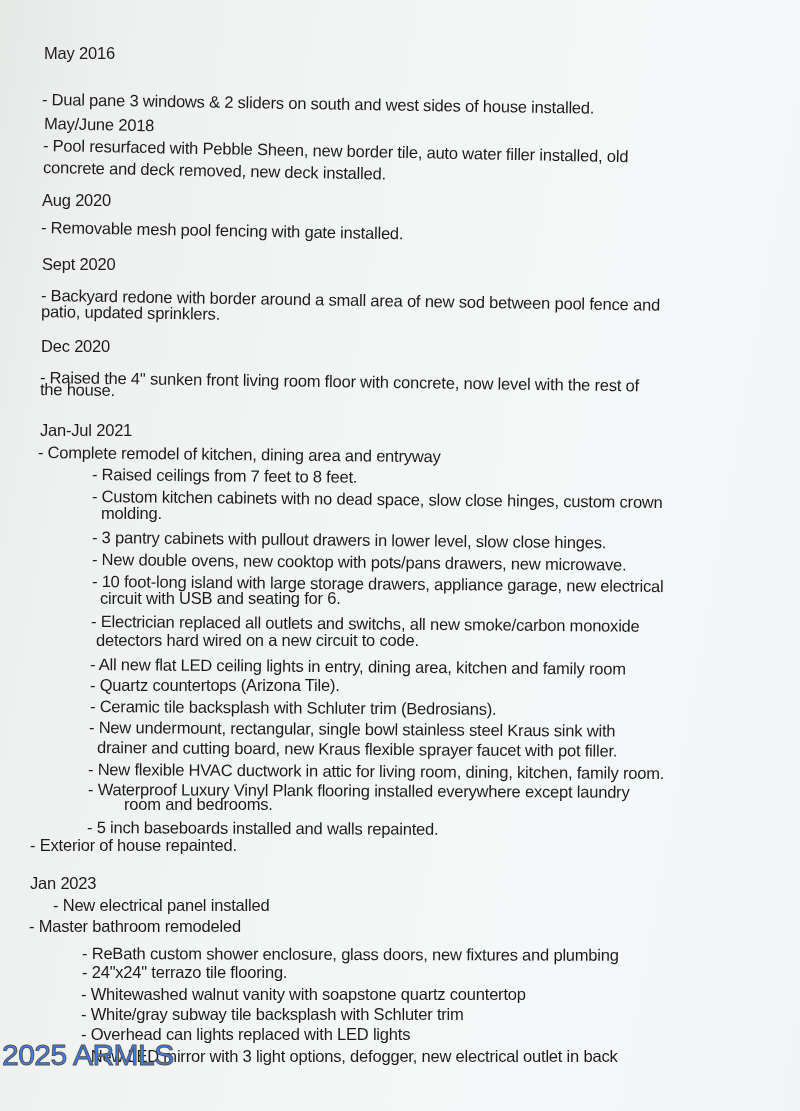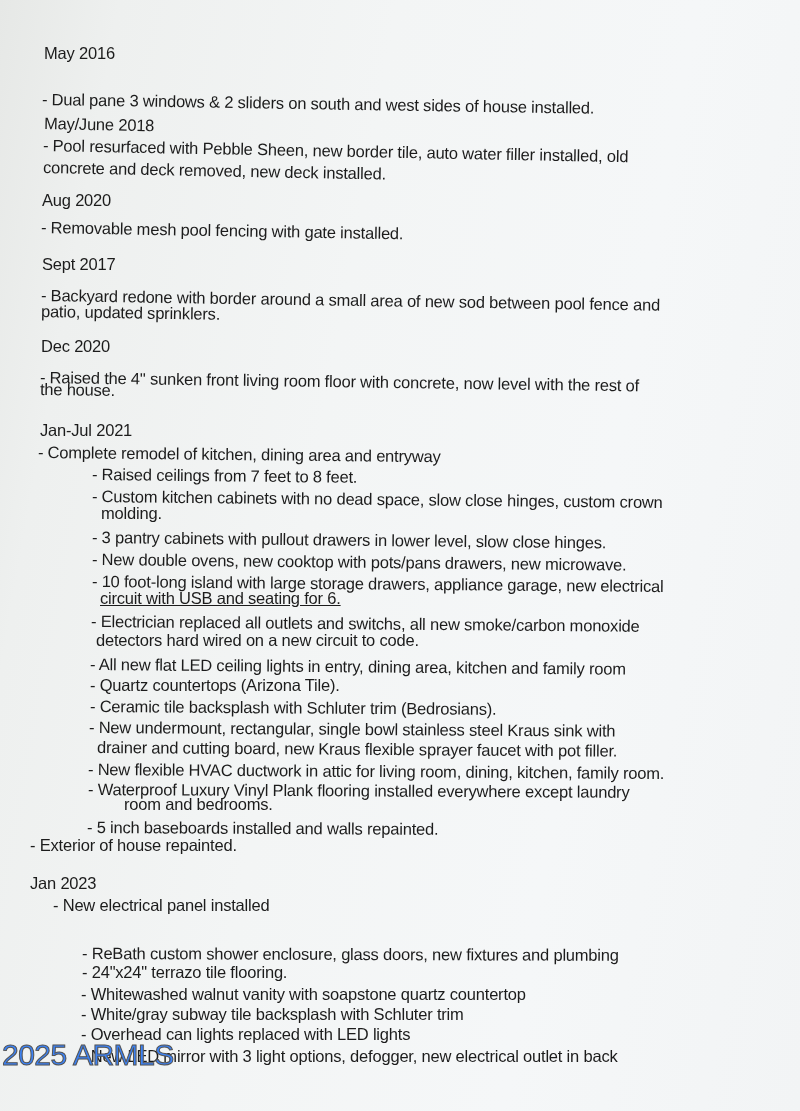--- a/index.html
+++ b/index.html
@@ -54,52 +54,53 @@
   <div class="line heading" style="left:44px;top:44px;">May 2016</div>
   <div class="line" style="left:42px;top:90px;transform:rotate(0.9deg);">- Dual pane 3 windows &amp; 2 sliders on south and west sides of house installed.</div>
 
   <div class="line heading" style="left:44px;top:114px;transform:rotate(1.2deg);">May/June 2018</div>
   <div class="line" style="left:43px;top:136px;transform:rotate(1.1deg);">- Pool resurfaced with Pebble Sheen, new border tile, auto water filler installed, old</div>
   <div class="line" style="left:43px;top:158px;transform:rotate(1.1deg);">concrete and deck removed, new deck installed.</div>
 
   <div class="line heading" style="left:42px;top:191px;">Aug 2020</div>
   <div class="line" style="left:41px;top:218px;transform:rotate(1.0deg);">- Removable mesh pool fencing with gate installed.</div>
 
-  <div class="line heading" style="left:42px;top:255px;">Sept 2017</div>
+  <div class="line heading" style="left:42px;top:255px;">Sept 2020</div>
   <div class="line" style="left:41px;top:286px;transform:rotate(0.9deg);">- Backyard redone with border around a small area of new sod between pool fence and</div>
   <div class="line" style="left:41px;top:302px;transform:rotate(0.9deg);">patio, updated sprinklers.</div>
 
   <div class="line heading" style="left:41px;top:337px;">Dec 2020</div>
   <div class="line" style="left:40px;top:368px;transform:rotate(0.8deg);">- Raised the 4" sunken front living room floor with concrete, now level with the rest of</div>
   <div class="line" style="left:40px;top:380px;transform:rotate(0.8deg);">the house.</div>
 
   <div class="line heading" style="left:40px;top:421px;">Jan-Jul 2021</div>
   <div class="line" style="left:38px;top:443px;transform:rotate(0.6deg);">- Complete remodel of kitchen, dining area and entryway</div>
   <div class="line" style="left:92px;top:465px;transform:rotate(0.6deg);">- Raised ceilings from 7 feet to 8 feet.</div>
   <div class="line" style="left:92px;top:487px;transform:rotate(0.6deg);">- Custom kitchen cabinets with no dead space, slow close hinges, custom crown</div>
   <div class="line" style="left:101px;top:504px;">molding.</div>
   <div class="line" style="left:92px;top:528px;transform:rotate(0.6deg);">- 3 pantry cabinets with pullout drawers in lower level, slow close hinges.</div>
   <div class="line" style="left:92px;top:550px;transform:rotate(0.6deg);">- New double ovens, new cooktop with pots/pans drawers, new microwave.</div>
   <div class="line" style="left:92px;top:572px;transform:rotate(0.5deg);">- 10 foot-long island with large storage drawers, appliance garage, new electrical</div>
-  <div class="line" style="left:100px;top:589px;text-decoration:underline;">circuit with USB and seating for 6.</div>
+  <div class="line" style="left:100px;top:589px;">circuit with USB and seating for 6.</div>
   <div class="line" style="left:91px;top:612px;transform:rotate(0.5deg);">- Electrician replaced all outlets and switchs, all new smoke/carbon monoxide</div>
   <div class="line" style="left:96px;top:631px;">detectors hard wired on a new circuit to code.</div>
   <div class="line" style="left:90px;top:655px;transform:rotate(0.5deg);">- All new flat LED ceiling lights in entry, dining area, kitchen and family room</div>
   <div class="line" style="left:90px;top:676px;">- Quartz countertops (Arizona Tile).</div>
   <div class="line" style="left:90px;top:697px;transform:rotate(0.4deg);">- Ceramic tile backsplash with Schluter trim (Bedrosians).</div>
   <div class="line" style="left:89px;top:718px;transform:rotate(0.4deg);">- New undermount, rectangular, single bowl stainless steel Kraus sink with</div>
   <div class="line" style="left:97px;top:738px;transform:rotate(0.4deg);">drainer and cutting board, new Kraus flexible sprayer faucet with pot filler.</div>
   <div class="line" style="left:88px;top:760px;transform:rotate(0.4deg);">- New flexible HVAC ductwork in attic for living room, dining, kitchen, family room.</div>
   <div class="line" style="left:88px;top:780px;transform:rotate(0.3deg);">- Waterproof Luxury Vinyl Plank flooring installed everywhere except laundry</div>
   <div class="line" style="left:100px;top:795px;margin-left:24px;">room and bedrooms.</div>
   <div class="line" style="left:87px;top:818px;transform:rotate(0.3deg);">- 5 inch baseboards installed and walls repainted.</div>
   <div class="line" style="left:30px;top:836px;">- Exterior of house repainted.</div>
 
   <div class="line heading" style="left:30px;top:874px;">Jan 2023</div>
   <div class="line" style="left:29px;top:896px;margin-left:24px;">- New electrical panel installed</div>
+  <div class="line" style="left:29px;top:917px;">- Master bathroom remodeled</div>
   <div class="line" style="left:82px;top:944px;transform:rotate(0.2deg);">- ReBath custom shower enclosure, glass doors, new fixtures and plumbing</div>
   <div class="line" style="left:82px;top:963px;">- 24"x24" terrazo tile flooring.</div>
   <div class="line" style="left:81px;top:1005px;">- White/gray subway tile backsplash with Schluter trim</div>
   <div class="line" style="left:81px;top:985px;">- Whitewashed walnut vanity with soapstone quartz countertop</div>
   <div class="line" style="left:81px;top:1025px;">- Overhead can lights replaced with LED lights</div>
   <div class="line" style="left:81px;top:1047px;">- New LED mirror with 3 light options, defogger, new electrical outlet in back</div>
 
   <div class="watermark">2025 ARMLS</div>
 </div>
 

